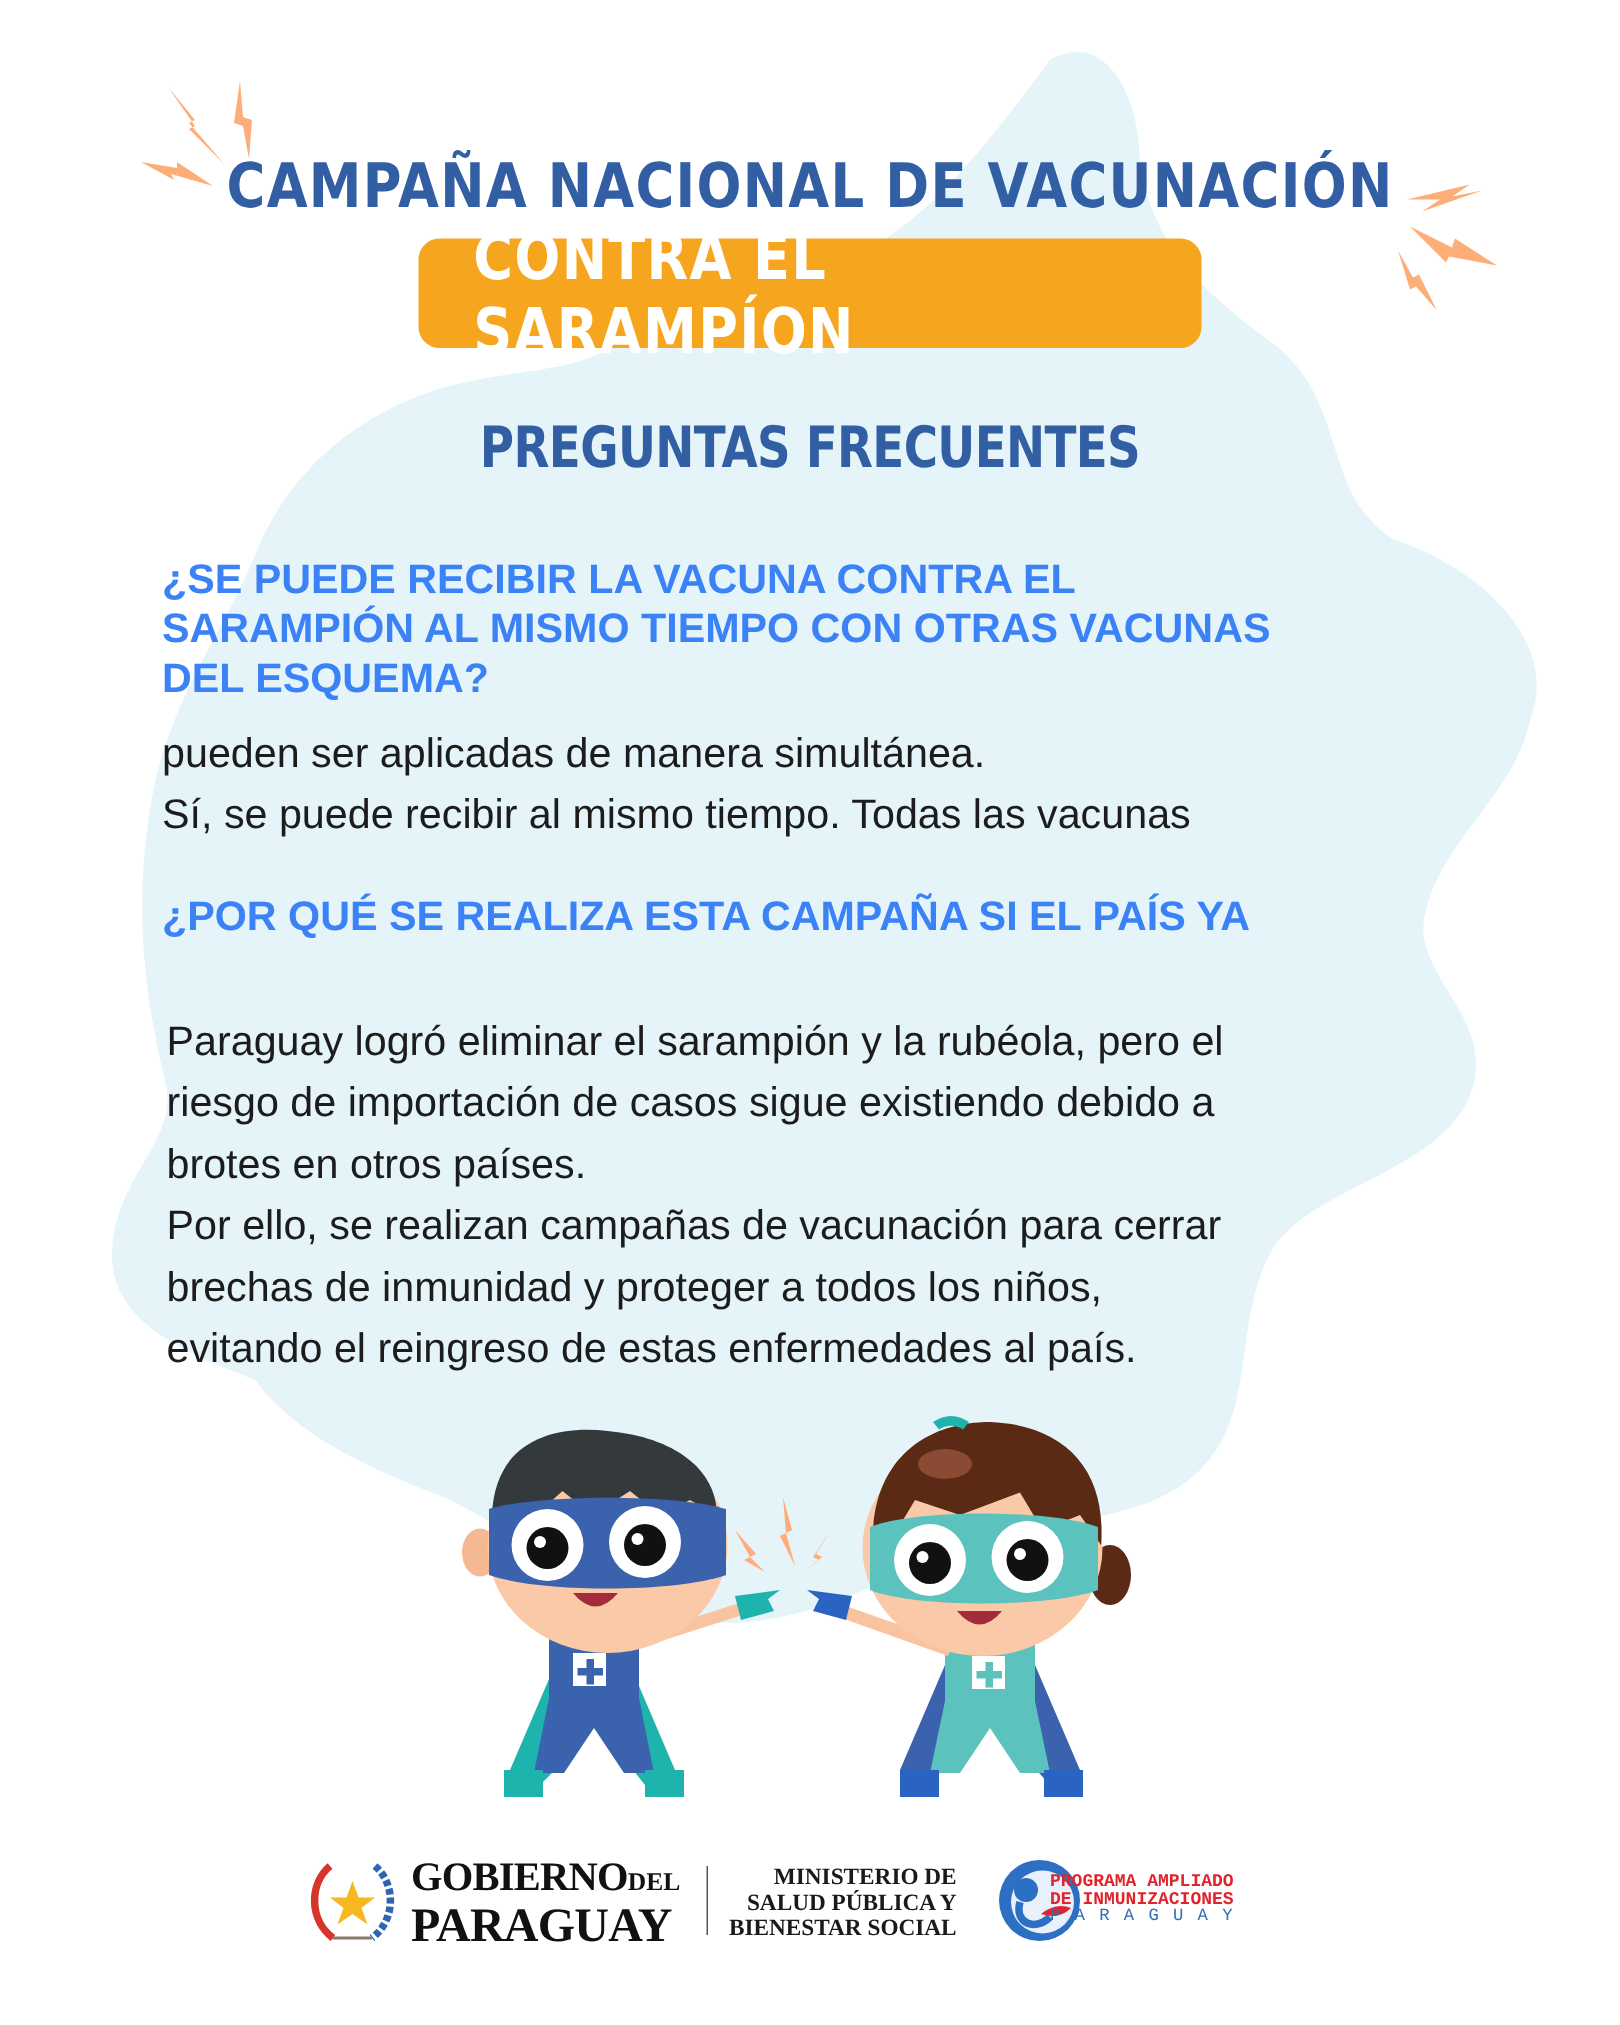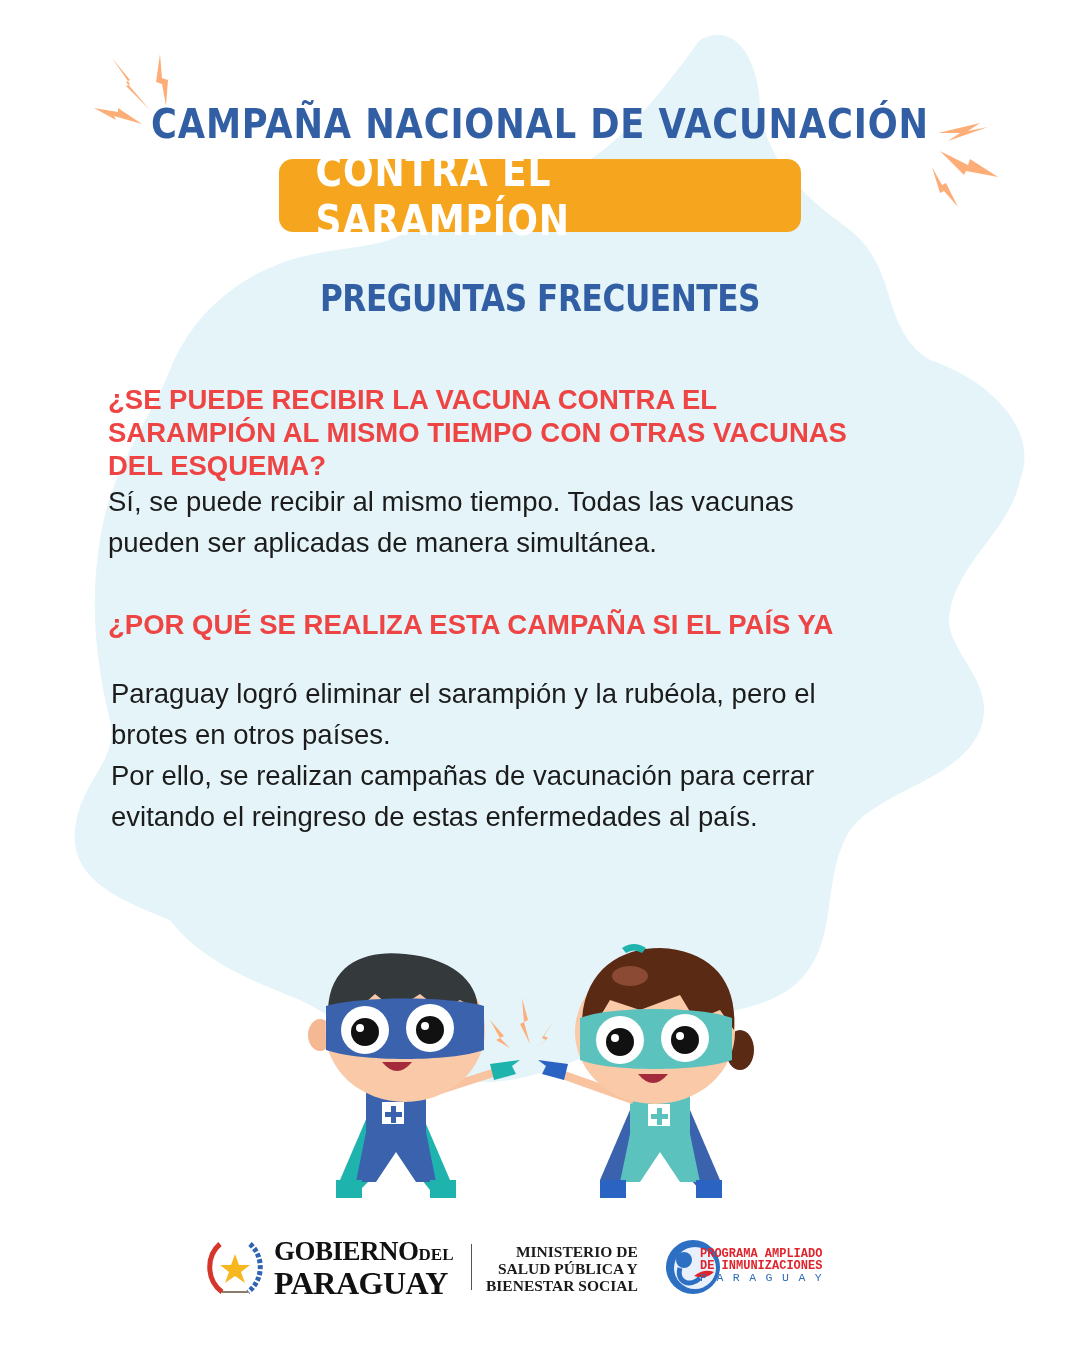--- a/index.html
+++ b/index.html
@@ -25,21 +25,21 @@
     letter-spacing: 1px; transform: scaleX(0.86); display: inline-block;
   }
   .faq-heading {
     position: absolute; top: 276px; left: 0; width: 1080px; text-align: center; z-index: 2;
     font-family: "DejaVu Sans", sans-serif; font-weight: bold; font-size: 38px; color: #325fa3;
     transform: scaleX(0.82); letter-spacing: -0.5px;
   }
   .question {
     position: absolute; left: 108px; width: 850px; z-index: 2;
     font-family: "Liberation Sans", sans-serif; font-weight: bold; font-size: 27.5px;
-    line-height: 33px; color: #ef4444; margin-top: 14px;
+    line-height: 33px; color: #3b82f6;
   }
   .answer {
     position: absolute; left: 108px; width: 860px; z-index: 2;
     font-family: "Liberation Sans", sans-serif; font-size: 27.5px; line-height: 41px; color: #1c1c1c;
   }
   .answer p { margin: 0; }
   .q1 { top: 369px; }
   .a1 { top: 481px; }
   .q2 { top: 594px; }
   .a2 { top: 673px; left: 111px; }
@@ -81,31 +81,33 @@
 </div>
 
 <div class="faq-heading">PREGUNTAS FRECUENTES</div>
 
 <div class="question q1">
   <div>¿SE PUEDE RECIBIR LA VACUNA CONTRA EL</div>
   <div>SARAMPIÓN AL MISMO TIEMPO CON OTRAS VACUNAS</div>
   <div>DEL ESQUEMA?</div>
 </div>
 <div class="answer a1">
+  <p>pueden ser aplicadas de manera simultánea.</p>
   <p>Sí, se puede recibir al mismo tiempo. Todas las vacunas</p>
-  <p>pueden ser aplicadas de manera simultánea.</p>
 </div>
 
 <div class="question q2">
   <div>¿POR QUÉ SE REALIZA ESTA CAMPAÑA SI EL PAÍS YA</div>
 </div>
 <div class="answer a2">
   <p>Paraguay logró eliminar el sarampión y la rubéola, pero el</p>
+  <p>riesgo de importación de casos sigue existiendo debido a</p>
   <p>brotes en otros países.</p>
   <p>Por ello, se realizan campañas de vacunación para cerrar</p>
+  <p>brechas de inmunidad y proteger a todos los niños,</p>
   <p>evitando el reingreso de estas enfermedades al país.</p>
 </div>
 
 <svg class="kids" viewBox="0 0 460 270" xmlns="http://www.w3.org/2000/svg">
   <g>
     <path fill="#1fb3ad" d="M70 170 L40 240 L60 250 L80 230 Z"></path>
     <path fill="#1fb3ad" d="M120 170 L150 240 L130 250 L110 225 Z"></path>
     <path fill="#3a62ad" d="M66 150 h60 v45 h-60 z"></path>
     <rect x="82" y="162" width="22" height="22" fill="#fff"></rect>
     <path fill="#3a62ad" d="M91 166 h5 v6 h6 v5 h-6 v6 h-5 v-6 h-6 v-5 h6 z"></path>

